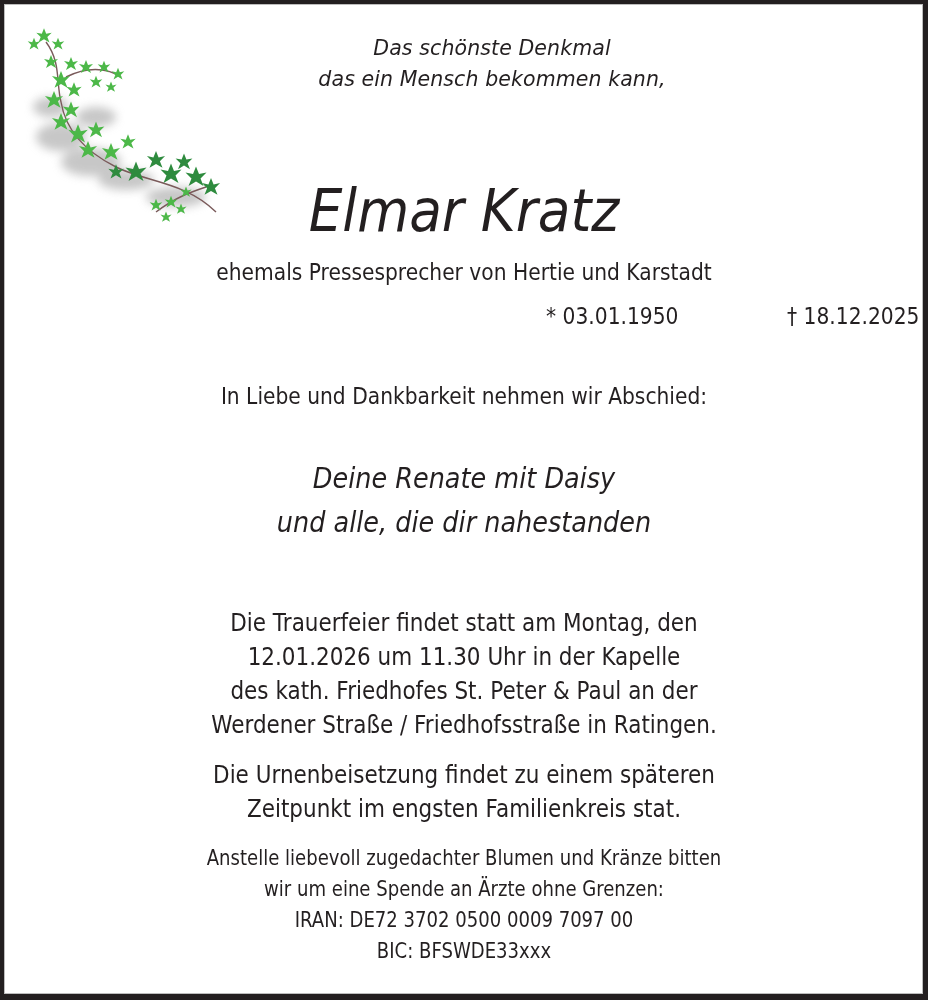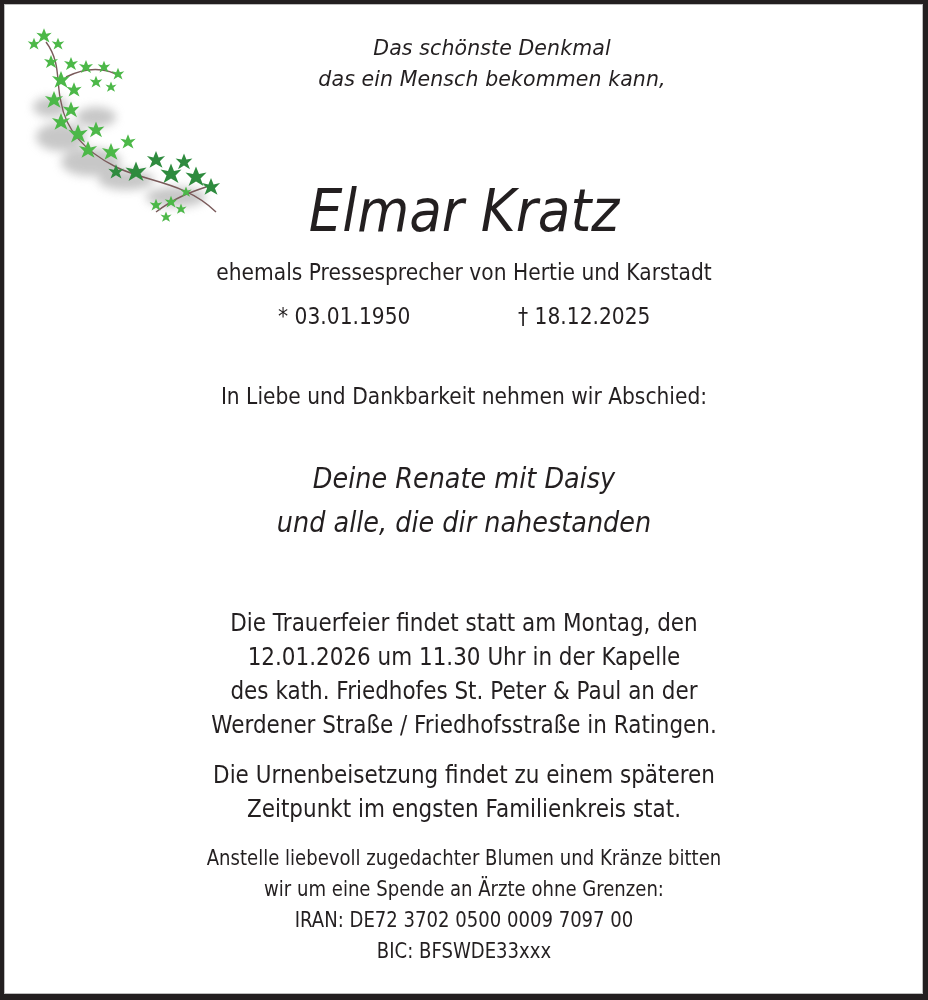--- a/index.html
+++ b/index.html
@@ -6,21 +6,21 @@
   body { width: 928px; height: 1000px; position: relative; overflow: hidden; font-family: "Liberation Sans", sans-serif; }
   .frame {
     position: absolute; left: 4px; top: 4px; width: 919px; height: 990px;
     background: #ffffff; border: 1px solid #bdbdbd; box-sizing: border-box;
   }
   .ivy { position: absolute; left: 16px; top: 22px; width: 210px; height: 200px; }
   .center { position: absolute; left: 0; width: 928px; text-align: center; color: #231f20; }
   .quote { top: 33px; font-family: "DejaVu Sans", sans-serif; font-style: italic; font-size: 20.5px; line-height: 31px; letter-spacing: 0.1px; margin-left: 28px; }
   .name { top: 176px; font-family: "DejaVu Sans", sans-serif; font-style: italic; font-size: 58px; line-height: 70px; font-weight: normal; letter-spacing: 0px; transform: scaleX(0.92); }
   .role { top: 256px; font-family: "DejaVu Sans", sans-serif; font-size: 23px; line-height: 32px; transform: scaleX(0.88); }
-  .dates { top: 300px; font-family: "DejaVu Sans", sans-serif; font-size: 23px; line-height: 32px; }
+  .dates { top: 300px; font-family: "DejaVu Sans", sans-serif; font-size: 23px; line-height: 32px; text-align: right; }
   .dates span { display: inline-block; transform: scaleX(0.88); }
   .dates .gap { width: 90px; }
   .farewell { top: 380px; font-family: "DejaVu Sans", sans-serif; font-size: 23px; line-height: 32px; transform: scaleX(0.88); }
   .family { top: 456px; font-family: "DejaVu Sans", sans-serif; font-style: italic; font-size: 29px; line-height: 44px; transform: scaleX(0.88); }
   .service { top: 606px; font-family: "DejaVu Sans", sans-serif; font-size: 25px; line-height: 34px; transform: scaleX(0.86); }
   .urn { top: 758px; font-family: "DejaVu Sans", sans-serif; font-size: 25px; line-height: 34px; transform: scaleX(0.86); }
   .donation { top: 843px; font-family: "DejaVu Sans", sans-serif; font-size: 21px; line-height: 31px; transform: scaleX(0.86); }
   .line { display: block; white-space: nowrap; }
 </style>
 </head>

